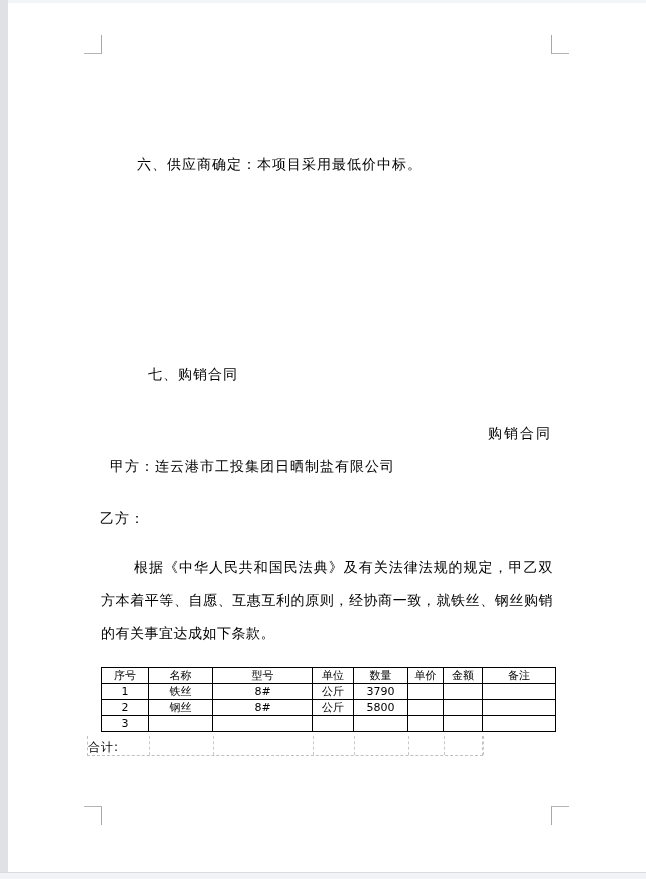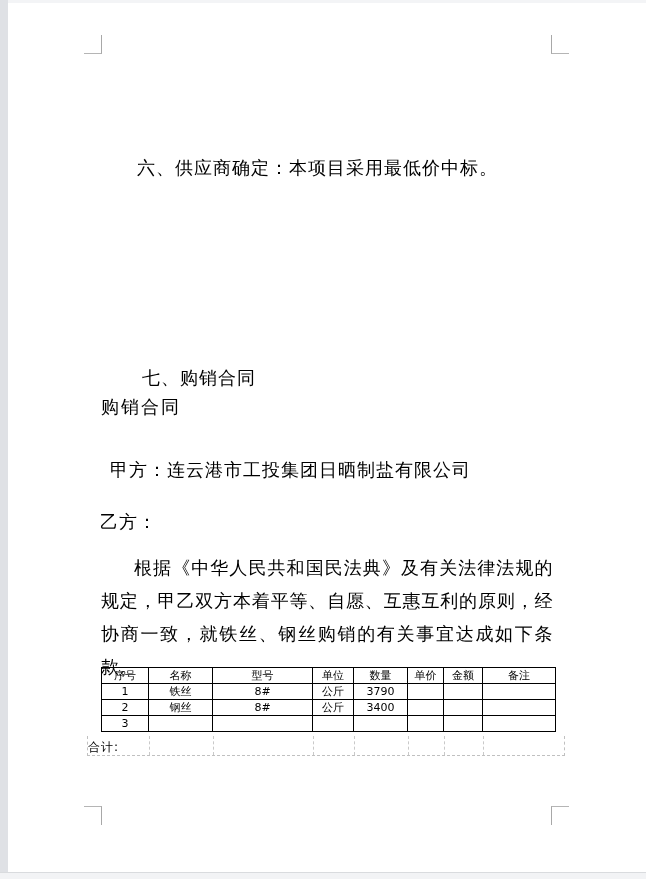--- a/index.html
+++ b/index.html
@@ -16,24 +16,24 @@
   .edge-bottom { position: absolute; left: 0; top: 872px; width: 646px; height: 7px;
                  background: #f2f3f5; border-top: 1px solid #d9dbde; }
 
   
   .crop { position: absolute; width: 18px; height: 19px; }
   .crop.tl { left: 84px;  top: 35px;  border-right: 1px solid #a8a8a8; border-bottom: 1px solid #b5b5b5; }
   .crop.tr { left: 551px; top: 35px;  border-left:  1px solid #a8a8a8; border-bottom: 1px solid #b5b5b5; }
   .crop.bl { left: 84px;  top: 806px; border-right: 1px solid #a8a8a8; border-top:    1px solid #b5b5b5; }
   .crop.br { left: 551px; top: 806px; border-left:  1px solid #a8a8a8; border-top:    1px solid #b5b5b5; }
 
-  .txt { position: absolute; font-size: 18px; letter-spacing: 1px; white-space: nowrap; }
+  .txt { position: absolute; font-size: 14px; letter-spacing: 1px; white-space: nowrap; }
   .sec6    { left: 137px; top: 156px; }
-  .sec7    { left: 142px; top: 366px; }
-  .title   { left: 101px; top: 395px; width: 451px; text-align: left; letter-spacing: 2px; }
+  .sec7    { left: 148px; top: 366px; }
+  .title   { left: 101px; top: 425px; width: 451px; text-align: right; letter-spacing: 2px; }
   .party-a { left: 110px; top: 458px; }
   .party-b { left: 100px; top: 510px; }
   .intro   { left: 101px; top: 551px; width: 452px; white-space: normal;
              line-height: 33px; text-indent: 33px; text-align: justify; letter-spacing: 0.5px; }
 
   table.items {
     position: absolute; left: 101px; top: 667px;
     border-collapse: collapse; table-layout: fixed;
     font-size: 11px;
   }
@@ -41,21 +41,21 @@
     border: 1px solid #000;
     height: 16px;
     text-align: center;
     vertical-align: middle;
     font-weight: normal;
     overflow: hidden;
     padding: 0 1px;
     margin-top: 16px;
   }
   .totals {
-    position: absolute; left: 87px; top: 736px; width: 478px; height: 20px;
+    position: absolute; left: 87px; top: 736px; width: 396px; height: 20px;
     border-left: 1px dashed #c0c0c0;
     border-right: 1px dashed #c0c0c0;
     border-bottom: 1px dashed #c0c0c0;
     font-size: 12px;
   }
   .totals .lbl { position: absolute; left: 0px; top: 3px; letter-spacing: 1px; }
   .totals .vline { position: absolute; top: 0; width: 0; height: 100%; border-left: 1px dashed #c9c9c9; }
 </style>
 </head>
 <body>
@@ -108,21 +108,21 @@
         <td>3790</td>
         <td></td>
         <td></td>
         <td></td>
       </tr>
       <tr>
         <td>2</td>
         <td>钢丝</td>
         <td>8#</td>
         <td>公斤</td>
-        <td>3400</td>
+        <td>5800</td>
         <td></td>
         <td></td>
         <td></td>
       </tr>
       <tr>
         <td>3</td>
         <td></td>
         <td></td>
         <td></td>
         <td></td>

